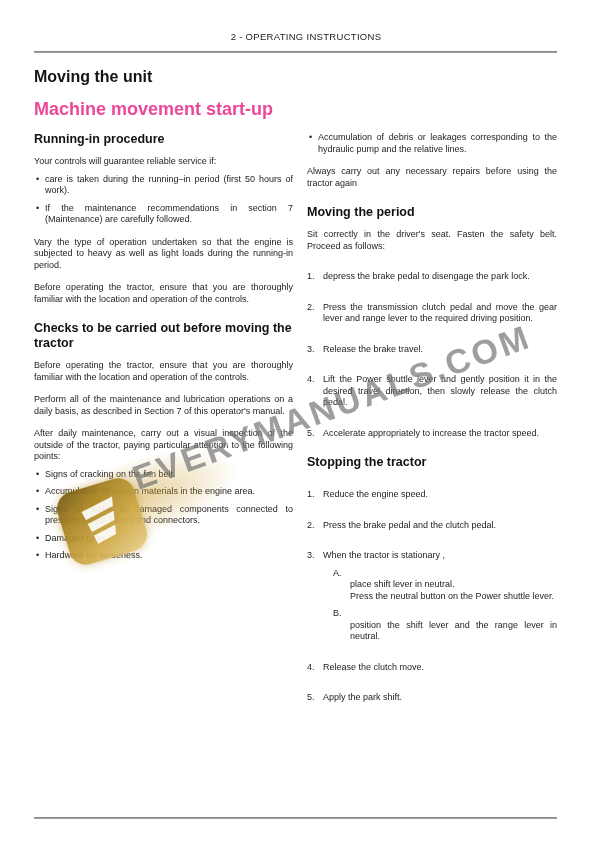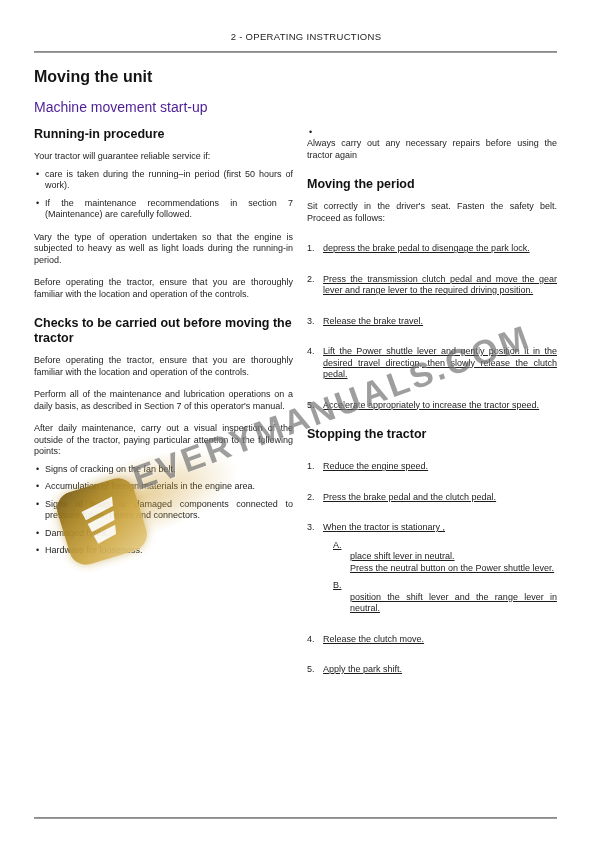--- a/index.html
+++ b/index.html
@@ -25,23 +25,23 @@
     background:linear-gradient(#808080,#a8a8a8);
   }
   .section-label{
     margin:15px 55px 0 34px;
     font-size:16px;
     font-weight:bold;
     color:#141414;
   }
   .page-title{
     margin:13px 55px 0 34px;
-    font-size:14px;
-    font-weight:normal;
-    color:#4c1d95;
+    font-size:18px;
+    font-weight:bold;
+    color:#ec4899;
   }
   .columns{
     display:grid;
     grid-template-columns:259px 250px;
     column-gap:14px;
     margin:12px 55px 0 34px;
     font-size:9px;
     line-height:11.5px;
     text-align:justify;
   }
@@ -53,21 +53,21 @@
     text-align:left;
     color:#111111;
   }
   .col h3.first{margin-top:0;}
   .col p{margin:11px 0 0 0;}
   .col p.tight{margin-top:7px;}
   ul.blist{list-style:none;margin:6px 0 0 0;padding:0;}
   ul.blist li{position:relative;padding-left:11px;margin-top:6px;}
   ul.blist li .bullet-glyph{position:absolute;left:2px;top:0;}
   ol.nlist{list-style:none;margin:6px 0 0 0;padding:0;counter-reset:step;}
-  ol.nlist > li{position:relative;padding-left:16px;margin-top:19px;counter-increment:step;text-decoration:underline;}
+  ol.nlist > li{position:relative;padding-left:16px;margin-top:19px;counter-increment:step;}
   ol.nlist > li::before{content:counter(step) ".";position:absolute;left:0;top:0;}
   ol.nlist.cont{counter-reset:step 3;margin-top:0;}
   .sub-label{margin:6px 0 0 10px;text-align:left;}
   .sub-text{margin:0 0 0 27px;text-align:justify;}
   .sub-text.gap{margin-top:0;}
   
   .watermark{position:absolute;left:0;top:0;width:612px;height:864px;pointer-events:none;}
   .wm-halo{
     position:absolute;left:42px;top:458px;width:200px;height:78px;
     border-radius:50%;
@@ -104,21 +104,21 @@
   <div class="header-line">2 - OPERATING INSTRUCTIONS</div>
   <div class="rule"></div>
 
   <div class="section-label">Moving the unit</div>
   <div class="page-title">Machine movement start-up</div>
 
   <div class="columns">
 
     <div class="col">
       <h3 class="first">Running-in procedure</h3>
-      <p class="tight">Your tractor will guarantee reliable service if:</p>
+      <p class="tight">Your controls will guarantee reliable service if:</p>
       <ul class="blist">
         <li><span class="bullet-glyph">•</span><span>care is taken during the running–in period (first 50 hours of work).</span></li>
         <li><span class="bullet-glyph">•</span><span>If the maintenance recommendations in section 7 (Maintenance) are carefully followed.</span></li>
       </ul>
       <p>Vary the type of operation undertaken so that the engine is subjected to heavy as well as light loads during the running-in period.</p>
       <p>Before operating the tractor, ensure that you are thoroughly familiar with the location and operation of the controls.</p>
       <h3>Checks to be carried out before moving the tractor</h3>
       <p class="tight">Before operating the tractor, ensure that you are thoroughly familiar with the location and operation of the controls.</p>
       <p>Perform all of the maintenance and lubrication operations on a daily basis, as described in Section 7 of this operator's manual.</p>
       <p>After daily maintenance, carry out a visual inspection of the outside of the tractor, paying particular attention to the following points:</p>
@@ -126,21 +126,21 @@
         <li><span class="bullet-glyph">•</span><span>Signs of cracking on the fan belt.</span></li>
         <li><span class="bullet-glyph">•</span><span>Accumulation of foreign materials in the engine area.</span></li>
         <li><span class="bullet-glyph">•</span><span>Signs of leaks or damaged components connected to pressure tubes, hoses and connectors.</span></li>
         <li><span class="bullet-glyph">•</span><span>Damaged tyres.</span></li>
         <li><span class="bullet-glyph">•</span><span>Hardware for looseness.</span></li>
       </ul>
     </div>
 
     <div class="col">
       <ul class="blist" style="margin-top:0">
-        <li style="margin-top:0"><span class="bullet-glyph">•</span></li>
+        <li style="margin-top:0"><span class="bullet-glyph">•</span><span>Accumulation of debris or leakages corresponding to the hydraulic pump and the relative lines.</span></li>
       </ul>
       <p>Always carry out any necessary repairs before using the tractor again</p>
       <h3>Moving the period</h3>
       <p class="tight">Sit correctly in the driver's seat. Fasten the safety belt. Proceed as follows:</p>
       <ol class="nlist">
         <li>depress the brake pedal to disengage the park lock.</li>
         <li>Press the transmission clutch pedal and move the gear lever and range lever to the required driving position.</li>
         <li>Release the brake travel.</li>
         <li>Lift the Power shuttle lever and gently position it in the desired travel direction, then slowly release the clutch pedal.</li>
         <li>Accelerate appropriately to increase the tractor speed.</li>

